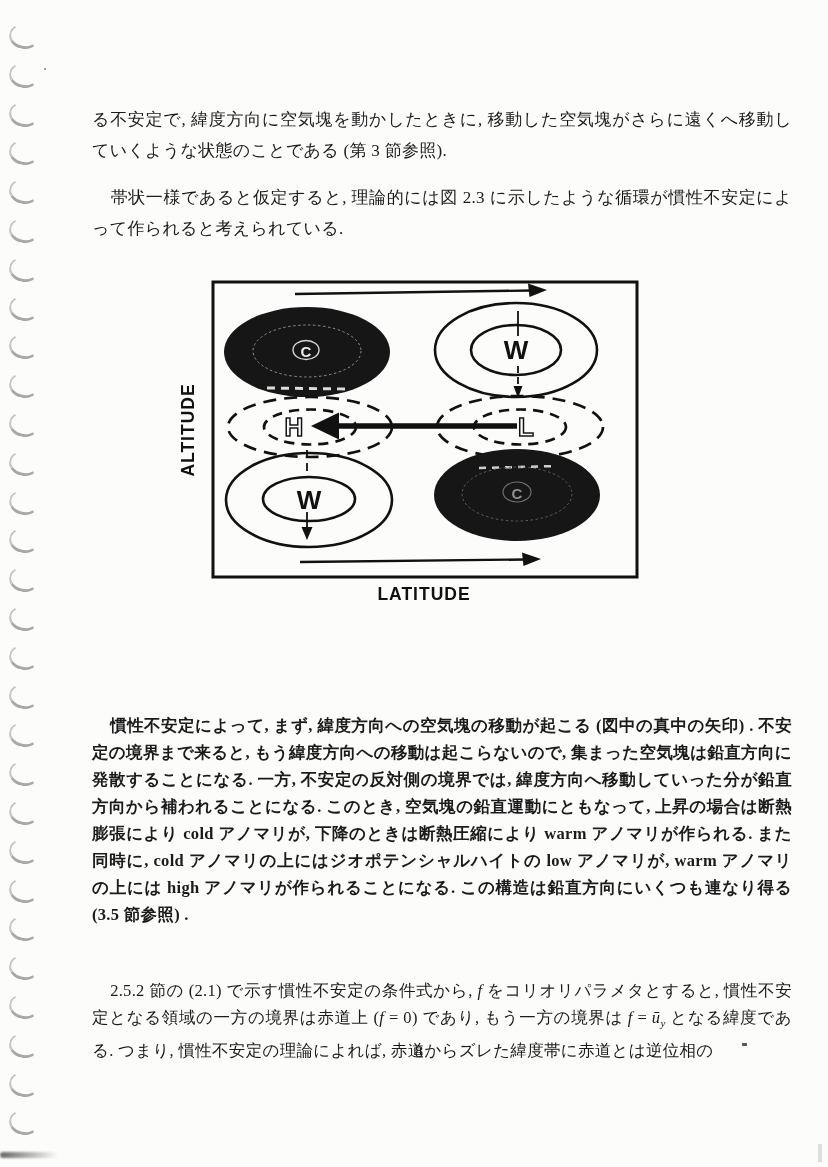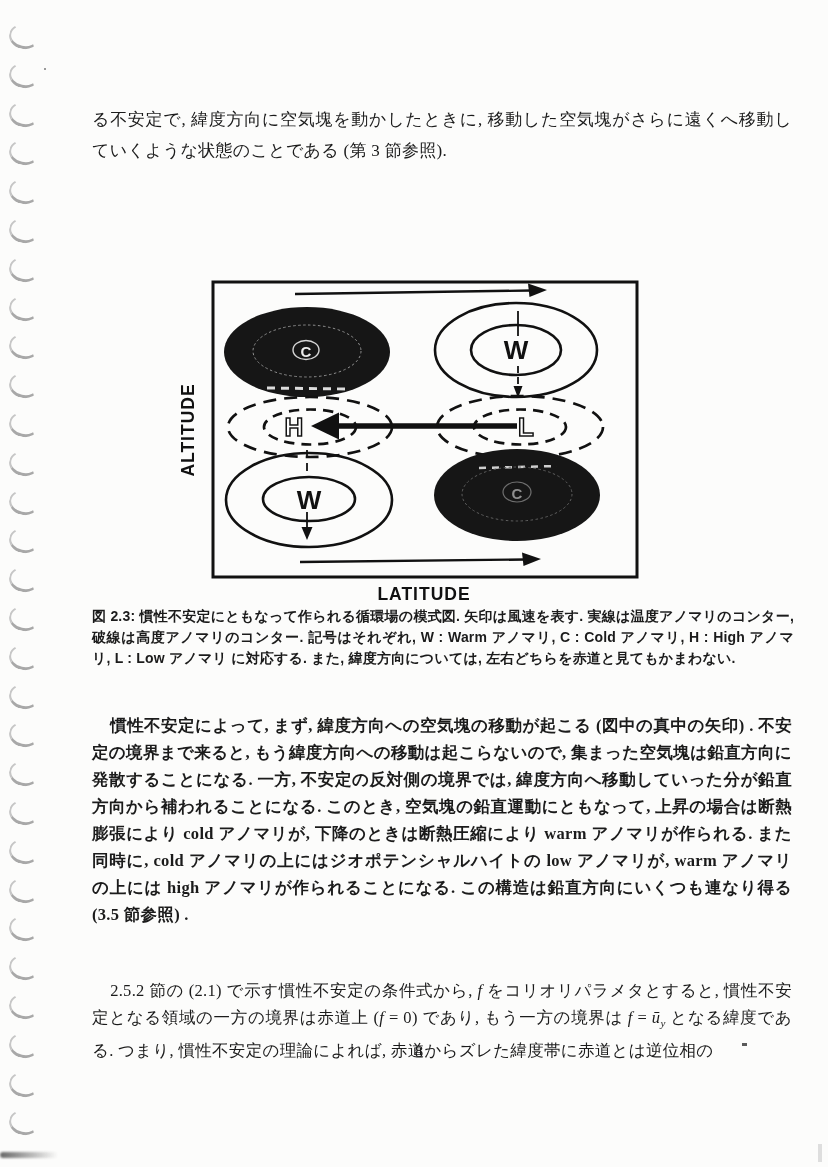--- a/index.html
+++ b/index.html
@@ -105,20 +105,21 @@
       <div class="hole" style="top: 916.4px;"></div>
       <div class="hole" style="top: 955.2px;"></div>
       <div class="hole" style="top: 994px;"></div>
       <div class="hole" style="top: 1032.8px;"></div>
       <div class="hole" style="top: 1071.6px;"></div>
       <div class="hole" style="top: 1110.4px;"></div>
     </div>
 
   <p class="para lead" style="top:104px;">る不安定で, 緯度方向に空気塊を動かしたときに, 移動した空気塊がさらに遠くへ移動していくような状態のことである (第 3 節参照).</p>
 
+  <p class="para lead indent" style="top:182px;">帯状一様であると仮定すると, 理論的には図 2.3 に示したような循環が慣性不安定によって作られると考えられている.</p>
 
   <div class="figure">
     <svg width="470" height="330" viewBox="0 0 470 330">
 
       <rect x="36" y="4" width="424" height="295" fill="none" stroke="#111" stroke-width="3"></rect>
 
       <text class="fig-axis" transform="translate(17,152) rotate(-90)" text-anchor="middle">ALTITUDE</text>
       <text class="fig-axis" x="247" y="322" text-anchor="middle">LATITUDE</text>
 
       <g>
@@ -181,21 +182,20 @@
         <text class="fig-letter-c" x="340" y="221" fill="#8f8f8f" text-anchor="middle">C</text>
       </g>
 
       <g>
         <line x1="123" y1="284" x2="348" y2="281.5" stroke="#111" stroke-width="2.4"></line>
         <polygon points="364,281 345,274.5 346.5,288" fill="#111"></polygon>
       </g>
     </svg>
   </div>
 
-  <p class="caption" style="top:606px;">図 2.3: 慣性不安定にともなって作られる循環場の模式図. 矢印は風速を表す. 実線は温度アノマリのコンター, 破線は高度アノマリのコンター. 記号はそれぞれ, W : Warm アノマリ, C : Cold アノマリ, H : High アノマリ, L : Low アノマリ に対応する. また, 緯度方向については, 左右どちらを赤道と見てもかまわない.</p>
 
   <p class="para dense indent" style="top:712px;font-weight:bold;">慣性不安定によって, まず, 緯度方向への空気塊の移動が起こる (図中の真中の矢印) . 不安定の境界まで来ると, もう緯度方向への移動は起こらないので, 集まった空気塊は鉛直方向に発散することになる. 一方, 不安定の反対側の境界では, 緯度方向へ移動していった分が鉛直方向から補われることになる. このとき, 空気塊の鉛直運動にともなって, 上昇の場合は断熱膨張により cold アノマリが, 下降のときは断熱圧縮により warm アノマリが作られる. また同時に, cold アノマリの上にはジオポテンシャルハイトの low アノマリが, warm アノマリの上には high アノマリが作られることになる. この構造は鉛直方向にいくつも連なり得る (3.5 節参照) .</p>
 
   <p class="para dense indent" style="top:977px;"><span>2.5.2 節の (2.1) で示す慣性不安定の条件式から, </span><span class="mi">f</span><span> をコリオリパラメタとすると, 慣性不安定となる領域の一方の境界は赤道上 (</span><span class="mi">f</span><span> = 0) であり, もう一方の境界は </span><span class="mi">f</span><span> = </span><span class="mi">ū</span><sub class="mi">y</sub><span> となる緯度である. つまり, 慣性不安定の理論によれば, 赤道からズレた緯度帯に赤道とは逆位相の</span></p>
 
   <div class="pageno">8</div>
 
   <div class="speck" style="left:742px;top:1043px;width:5px;height:3px;"></div>
   <div class="speck" style="left:44px;top:68px;width:2px;height:2px;background:#9a9a9a;"></div>
   <div class="smudge-bl"></div>

